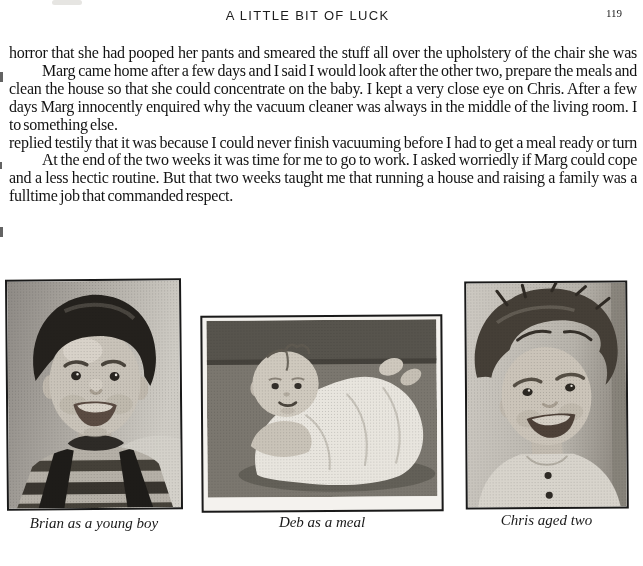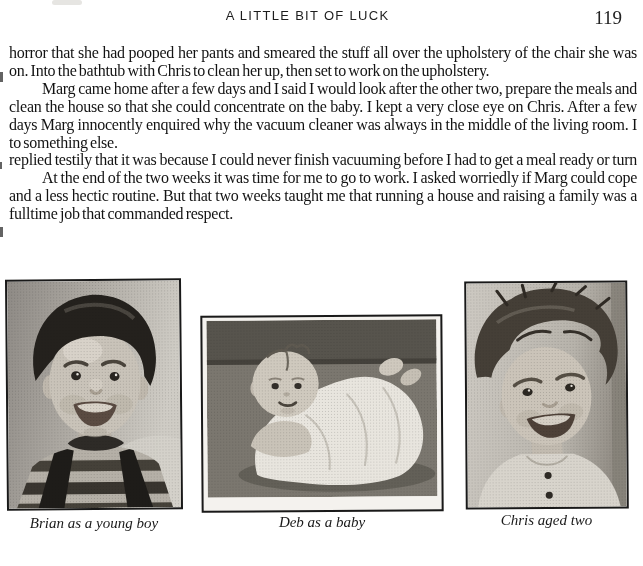--- a/index.html
+++ b/index.html
@@ -4,21 +4,21 @@
 <style>
   html,body{margin:0;padding:0;}
   body{width:643px;height:566px;background:#ffffff;overflow:hidden;
        font-family:"Liberation Serif","DejaVu Serif",serif;color:#161616;}
   .page{position:relative;width:643px;height:566px;background:#ffffff;}
 
   
   .running-head{position:absolute;top:8px;left:0;right:28px;text-align:center;
       font-family:"Liberation Sans","DejaVu Sans",sans-serif;
       font-size:13px;letter-spacing:1.3px;color:#1d1d1d;}
-  .page-num{position:absolute;top:7px;right:21px;font-size:19px;color:#222;}
+  .page-num{position:absolute;top:7px;right:21px;font-size:11px;color:#222;}
 
   
   .textblock{position:absolute;left:9px;top:44px;width:628px;overflow:hidden;}
   .line{font-size:16px;line-height:17.9px;letter-spacing:-0.25px;word-spacing:-1.4px;
         text-align:justify;text-align-last:justify;white-space:normal;color:#131313;}
   .line.last{text-align:left;text-align-last:left;}
   .line.indent{text-indent:33px;}
 
   
   .photo{position:absolute;box-sizing:border-box;border:2px solid #191919;background:#f6f5f2;}
@@ -53,21 +53,20 @@
   <div class="running-head">A LITTLE BIT OF LUCK</div>
   <div class="page-num">119</div>
 
   <div class="smudge"></div>
   <div class="artifact a1"></div>
   <div class="artifact a2"></div>
   <div class="artifact a3"></div>
 
   <div class="textblock">
     <div class="line">horror that she had pooped her pants and smeared the stuff all over the upholstery of the chair she was</div>
-    <div class="line last">on. Into the bathtub with Chris to clean her up, then set to work on the upholstery.</div>
     <div class="line indent">Marg came home after a few days and I said I would look after the other two, prepare the meals and</div>
     <div class="line">clean the house so that she could concentrate on the baby. I kept a very close eye on Chris. After a few</div>
     <div class="line">days Marg innocently enquired why the vacuum cleaner was always in the middle of the living room. I</div>
     <div class="line last">to something else.</div>
     <div class="line">replied testily that it was because I could never finish vacuuming before I had to get a meal ready or turn</div>
     <div class="line indent">At the end of the two weeks it was time for me to go to work. I asked worriedly if Marg could cope</div>
     <div class="line">and a less hectic routine. But that two weeks taught me that running a house and raising a family was a</div>
     <div class="line last">fulltime job that commanded respect.</div>
   </div>
 
@@ -190,16 +189,16 @@
         <path d="M128,26 L140,16" stroke="#2f2a24" stroke-width="3" stroke-linecap="round"></path>
         <path d="M30,40 C48,26 80,20 106,28" stroke="#6e685e" stroke-width="3.5" fill="none" opacity="0.7"></path>
         <path d="M50,58 C60,50 72,48 82,50" stroke="#35302a" stroke-width="3" fill="none" stroke-linecap="round"></path>
         <path d="M96,50 C106,48 116,52 122,58" stroke="#35302a" stroke-width="3" fill="none" stroke-linecap="round"></path>
       </svg>
       <div class="halftone"></div>
     </div>
   </figure>
 
   <div class="caption caption-brian">Brian as a young boy</div>
-  <div class="caption caption-deb">Deb as a baby</div>
+  <div class="caption caption-deb">Deb as a meal</div>
   <div class="caption caption-chris">Chris aged two</div>
 
 </div>
 
 </body></html>

